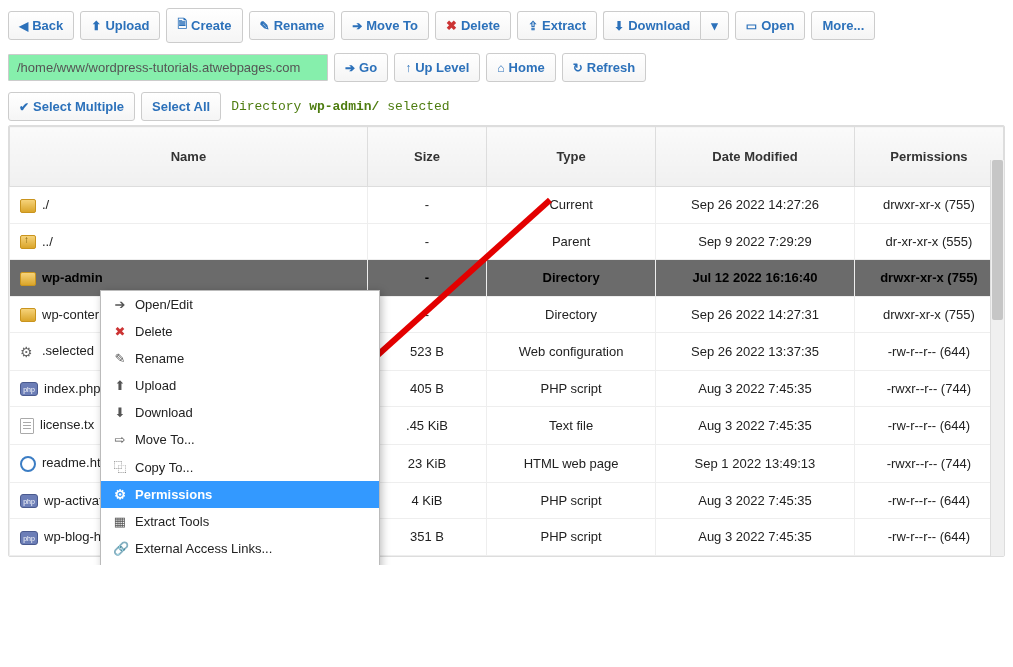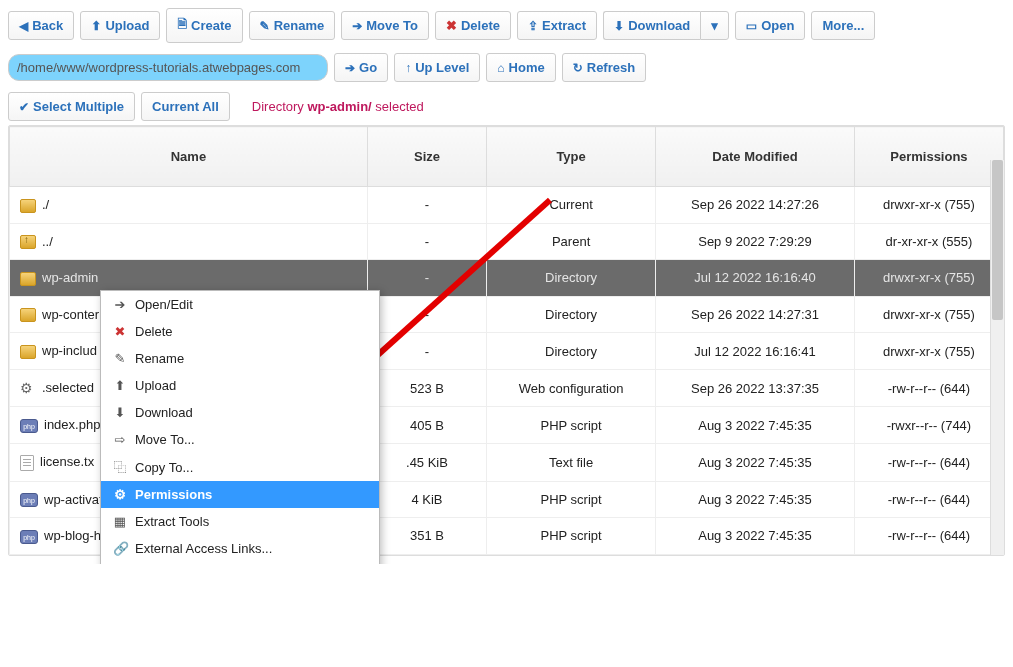--- a/index.html
+++ b/index.html
@@ -4,30 +4,30 @@
 <style>
 * { box-sizing: border-box; margin: 0; padding: 0; }
 body { font-family: Arial, sans-serif; font-size: 13px; color: #333; background: #fff; padding: 8px; position: relative; }
 .toolbar { display: flex; flex-wrap: wrap; gap: 6px; margin-bottom: 10px; align-items: center; }
 .btn { display: inline-flex; align-items: center; gap: 4px; padding: 6px 10px; border: 1px solid #ccc; border-radius: 3px; background: linear-gradient(#fff,#f5f5f5); color: #2C71BA; font-weight: bold; font-size: 13px; cursor: pointer; }
 .btn-group { display: inline-flex; }
 .btn-group .btn { border-radius: 0; border-right: none; }
 .btn-group .btn:first-child { border-radius: 3px 0 0 3px; }
 .btn-group .btn:last-child { border-radius: 0 3px 3px 0; border-right: 1px solid #ccc; }
 .path-row { display: flex; gap: 6px; margin-bottom: 10px; align-items: center; }
-.path-input { flex: 0 0 320px; padding: 5px 8px; border: 1px solid #ccc; border-radius: 11px; font-size: 13px; color: #555; background: #7dd3fc; }
+.path-input { flex: 0 0 320px; padding: 5px 8px; border: 1px solid #ccc; border-radius: 1px; font-size: 13px; color: #555; background: #86efac; }
 .sel-row { display: flex; gap: 6px; align-items: center; margin-bottom: 4px; }
-.sel-text { margin-left: 16px; color: #be185d; }
+.sel-text { margin-left: 4px; color: #4d7c0f; font-family: Liberation Mono, monospace; }
 .table-wrap { border: 1px solid #ddd; border-radius: 2px; overflow: hidden; position: relative; }
 table { width: 100%; border-collapse: collapse; table-layout: fixed; }
 th { background: linear-gradient(#fafafa,#f0f0f0); border: 1px solid #ddd; padding: 22px; font-weight: bold; text-align: center; color:#333; }
 th:first-child { text-align: center; }
 td { border: 1px solid #eee; padding: 10px 8px; text-align: center; color: #222; }
 td.name-cell { text-align: left; padding-left: 10px; }
-tr.selected td { background: #6b6b6b; color: #e5e5e5; font-weight: normal; }
+tr.selected td { background: #6b6b6b; color: #000000; font-weight: bold; }
 .folder-ico, .up-ico, .file-ico { display: inline-block; width: 16px; height: 14px; margin-right: 6px; vertical-align: middle; border-radius: 2px; }
 .folder-ico { background: linear-gradient(#f6d37a,#daa52a); border: 1px solid #c9941e; }
 .up-ico { background: linear-gradient(#f6d37a,#daa52a); border: 1px solid #c9941e; position: relative; }
 .up-ico::after { content:"↑"; position:absolute; left:3px; top:-2px; font-size:10px; color:#7a5a05; font-weight:bold; }
 .gear-ico { display:inline-block; width:16px; height:16px; margin-right:6px; vertical-align:middle; color:#666; }
 .gear-ico::before { content:"⚙"; font-size:14px; }
 .php-ico { display:inline-block; width:18px; height:14px; margin-right:6px; vertical-align:middle; background:#6c7eb7; border:1px solid #4a5a8e; border-radius:3px; color:#fff; font-size:7px; line-height:14px; text-align:center; }
 .php-ico::before { content:"php"; }
 .txt-ico { display:inline-block; width:14px; height:16px; margin-right:6px; vertical-align:middle; background:#fff; border:1px solid #aaa; border-radius:1px; position:relative; }
 .txt-ico::before { content:""; position:absolute; top:3px; left:2px; right:2px; height:1px; background:#aaa; box-shadow:0 3px 0 #aaa,0 6px 0 #aaa; }
@@ -112,21 +112,21 @@
       <span>Refresh</span>
     </button>
 </div>
 
 <div class="sel-row">
   <button class="btn">
       <span class="icon-sm">✔</span>
       <span>Select Multiple</span>
     </button>
   <button class="btn">
-      <span>Current All</span>
+      <span>Select All</span>
     </button>
   <span class="sel-text"><span>Directory </span><b>wp-admin/</b><span> selected</span></span>
 </div>
 
 <div class="table-wrap">
 <table>
   <colgroup>
         <col class="c1">
         <col class="c2">
         <col class="c3">
@@ -165,46 +165,46 @@
           <td>drwxr-xr-x (755)</td>
         </tr>
         <tr>
           <td class="name-cell"><span class="folder-ico"></span><span>wp-conter</span></td>
           <td>-</td>
           <td>Directory</td>
           <td>Sep 26 2022 14:27:31</td>
           <td>drwxr-xr-x (755)</td>
         </tr>
         <tr>
-          <td class="name-cell"><span class="folder-ico"></span><span>wp-includ</span></td>
-          <td>-</td>
-          <td>Directory</td>
-          <td>Jul 12 2022 16:16:41</td>
-          <td>drwxr-xr-x (755)</td>
-        </tr>
-        <tr>
           <td class="name-cell"><span class="gear-ico"></span><span>.selected</span></td>
           <td>523 B</td>
           <td>Web configuration</td>
           <td>Sep 26 2022 13:37:35</td>
           <td>-rw-r--r-- (644)</td>
         </tr>
         <tr>
           <td class="name-cell"><span class="php-ico"></span><span>index.php</span></td>
           <td>405 B</td>
           <td>PHP script</td>
           <td>Aug 3 2022 7:45:35</td>
           <td>-rwxr--r-- (744)</td>
         </tr>
         <tr>
           <td class="name-cell"><span class="txt-ico"></span><span>license.tx</span></td>
           <td>.45 KiB</td>
           <td>Text file</td>
           <td>Aug 3 2022 7:45:35</td>
           <td>-rw-r--r-- (644)</td>
+        </tr>
+        <tr>
+          <td class="name-cell"><span class="html-ico"></span><span>readme.ht</span></td>
+          <td>23 KiB</td>
+          <td>HTML web page</td>
+          <td>Sep 1 2022 13:49:13</td>
+          <td>-rwxr--r-- (744)</td>
         </tr>
         <tr>
           <td class="name-cell"><span class="php-ico"></span><span>wp-activate.php</span></td>
           <td>4 KiB</td>
           <td>PHP script</td>
           <td>Aug 3 2022 7:45:35</td>
           <td>-rw-r--r-- (644)</td>
         </tr>
         <tr>
           <td class="name-cell"><span class="php-ico"></span><span>wp-blog-header.php</span></td>

